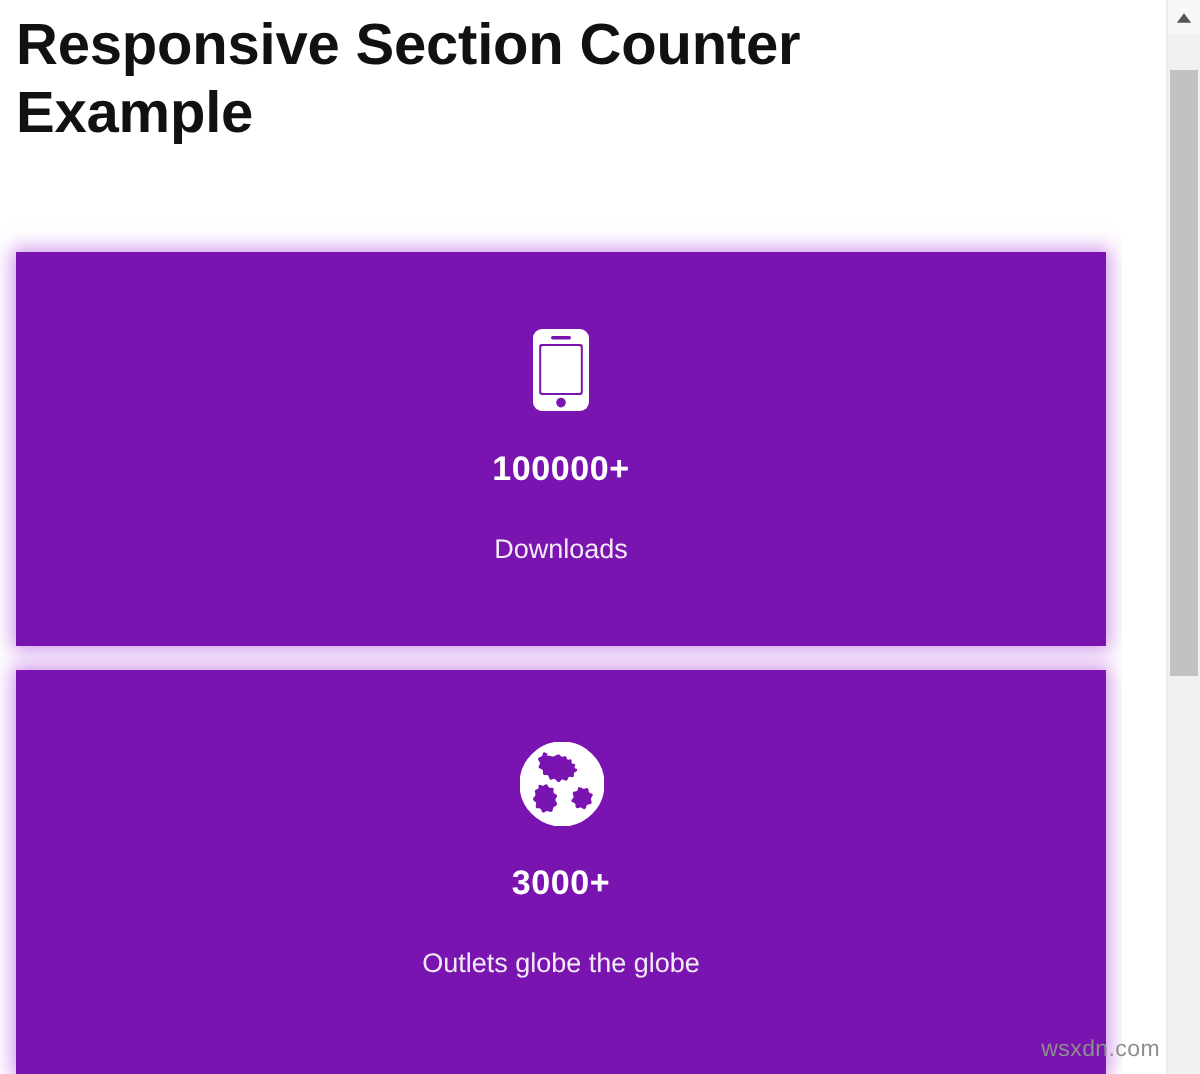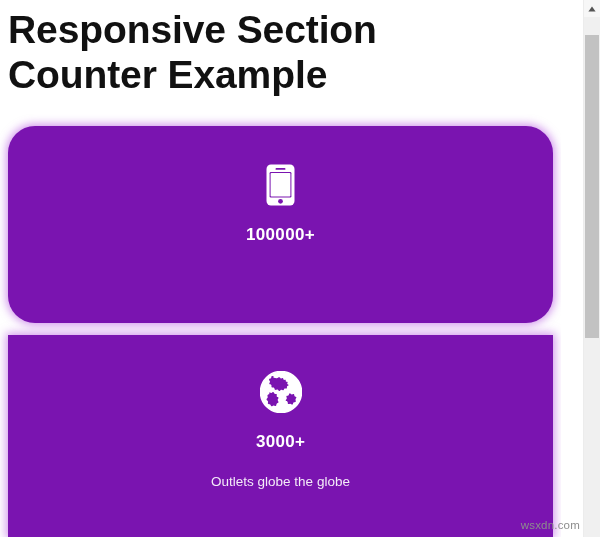--- a/index.html
+++ b/index.html
@@ -23,21 +23,21 @@
     width: 561px;
     height: 537px;
     background: #ffffff;
     overflow: hidden;
   }
 
   
   #page-title {
     margin: 0;
     padding: 7px 8px 0 8px;
-    font-size: 39px;
+    font-size: 29px;
     line-height: 1.16;
     font-weight: bold;
     color: #111111;
     letter-spacing: -0.1px;
     max-width: 430px;
   }
 
   
   #counter-sections {
     position: absolute;
@@ -51,21 +51,20 @@
     background: #7a14b0;
     box-shadow: 0 0 9px 2px rgba(171, 64, 221, 0.55);
     text-align: center;
     box-sizing: border-box;
     position: relative;
   }
 
   #counter-card-downloads {
     height: 197px;
     padding-top: 37px;
-    border-radius: 27px;
   }
 
   #counter-card-outlets {
     height: 202px;
     margin-top: 12px;
     padding-top: 35px;
   }
 
   .card-icon {
     height: 44px;
@@ -154,20 +153,21 @@
           <rect x="0.5" y="0.5" width="28" height="41" rx="4.5" ry="4.5" fill="#ffffff"></rect>
           <rect x="9.5" y="4" width="10" height="1.8" rx="0.9" fill="#7a14b0"></rect>
           <rect x="3.6" y="8" width="21.8" height="25.5" rx="1.2" fill="#7a14b0"></rect>
           <rect x="4.6" y="9" width="19.8" height="23.5" rx="0.8" fill="#ffffff"></rect>
           <circle cx="14.5" cy="37.3" r="2.4" fill="#7a14b0"></circle>
         </svg>
       </div>
 
       <div class="card-count">100000+</div>
 
+      <div class="card-label">Downloads</div>
     </div>
 
     <div class="counter-card" id="counter-card-outlets">
 
       <div class="card-icon">
         <svg width="42" height="42" viewBox="0 0 42 42" aria-hidden="true">
           <circle cx="21" cy="21" r="20.5" fill="#ffffff"></circle>
           <g fill="#7a14b0">
             <path d="M13.2 6.8c1.6-.3 2.4.6 3.6.4 1.1-.2 1.5-1.1 2.7-.9.7.1.6 1 1.5 1.1.8.1 1.3-.6 2-.2.6.4.1 1.3.8 1.6.7.3 1.3-.4 1.8 0 .5.4-.1 1.3.3 1.8.5.5 1.4 0 1.7.6.3.6-.6 1.1-.3 1.7.3.6 1.3.3 1.3 1.1 0 .9-1.2.8-1.6 1.5-.3.6.3 1.4-.3 1.9-.6.5-1.5-.3-2.2.1-.7.4-.4 1.5-1.2 1.8-.8.3-1.4-.7-2.2-.5-.8.2-.9 1.3-1.8 1.3-.9 0-1-1.2-1.8-1.5-.9-.3-1.6.6-2.4.2-.8-.4-.4-1.6-1.1-2.1-.7-.5-1.7.2-2.3-.4-.6-.6.1-1.6-.4-2.3-.5-.7-1.7-.4-2-1.2-.3-.8.8-1.4.7-2.3-.1-.9-1.2-1.2-1-2.1.2-.9 1.4-.7 2-1.4.6-.6.1-1.7 1-1.9.6-.2 1.1.6 2 .7z"></path>
             <path d="M9.3 21.5c.8-.4 1.4.5 2.1.4.8-.1 1.1-1 1.8-.8.8.2.7 1.3 1.4 1.7.7.4 1.6-.2 2.1.4.5.6-.3 1.5.1 2.2.4.7 1.5.5 1.7 1.3.2.8-.8 1.3-.8 2.2 0 .9 1 1.4.8 2.3-.2.9-1.3.8-1.8 1.5-.5.7-.1 1.8-.9 2.2-.8.4-1.6-.5-2.4-.4-.7.1-1.2 1-1.9.8-.8-.2-.6-1.4-1.3-1.9-.7-.5-1.7.1-2.2-.6-.5-.7.3-1.6 0-2.4-.3-.8-1.4-.9-1.5-1.8-.1-.9 1-1.2 1.2-2.1.2-.8-.6-1.7-.1-2.4.4-.7 1.4-.3 1.7-1.1.2-.5-.3-1.2.0-1.5z"></path>

